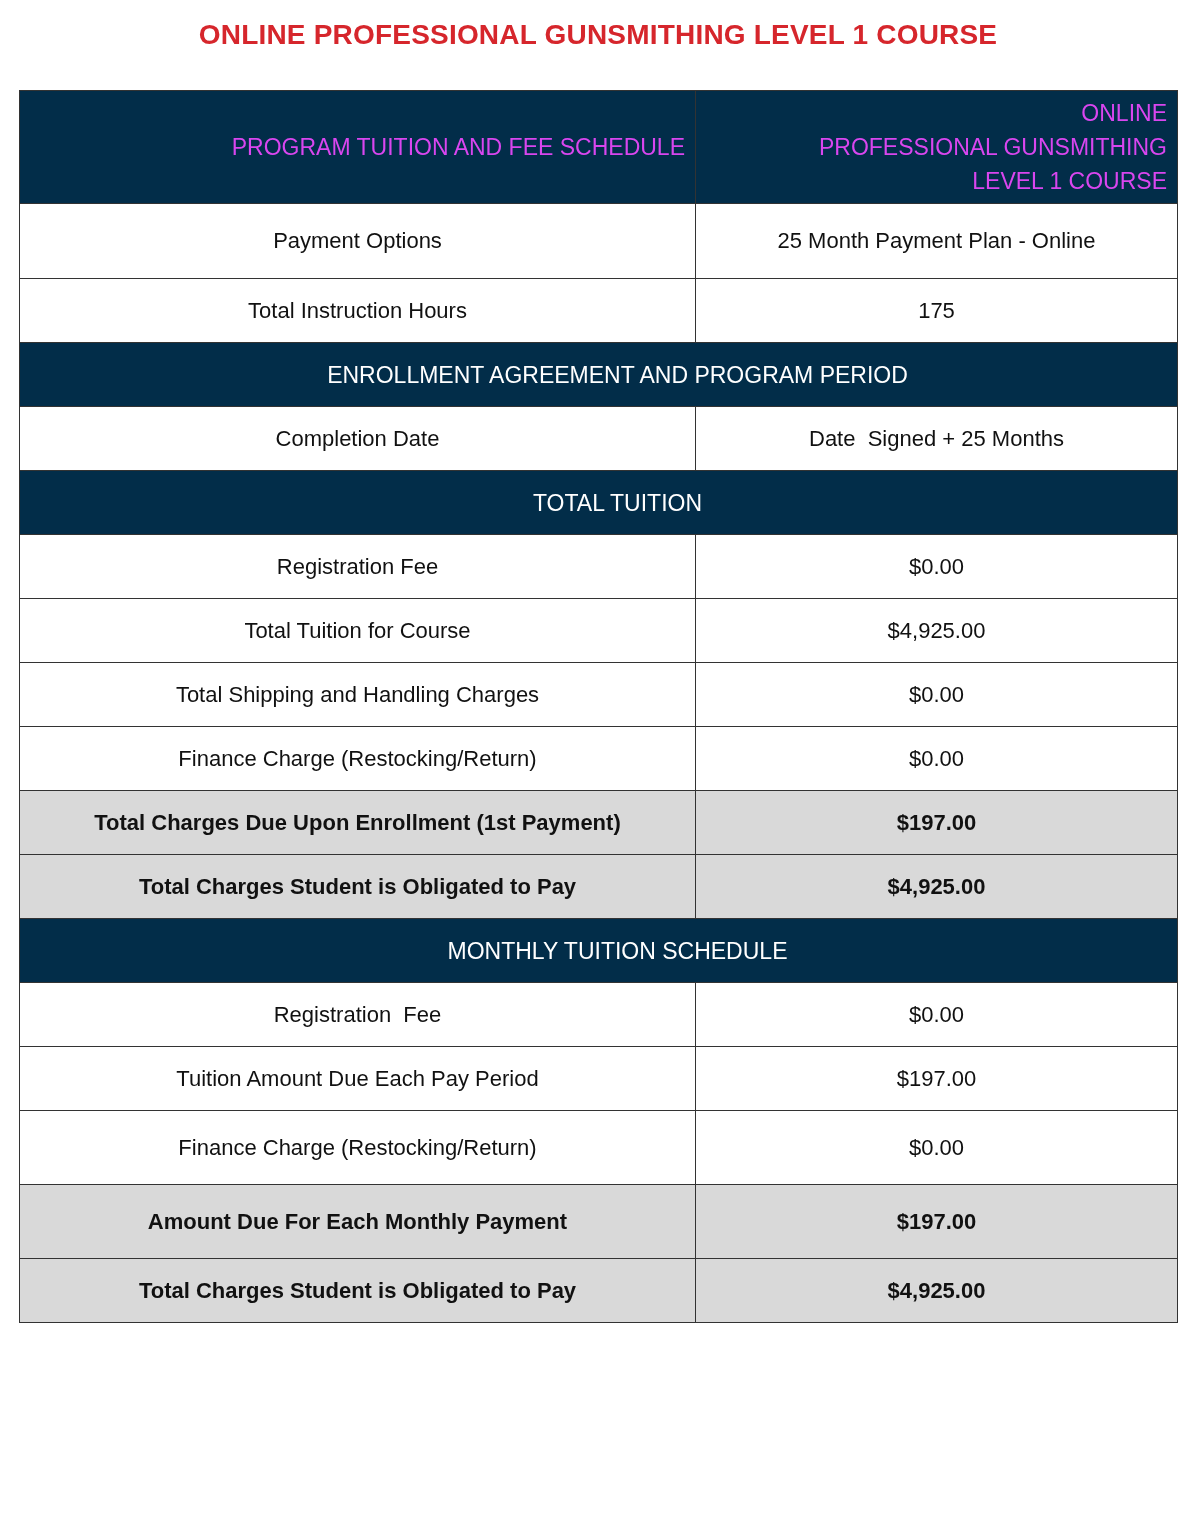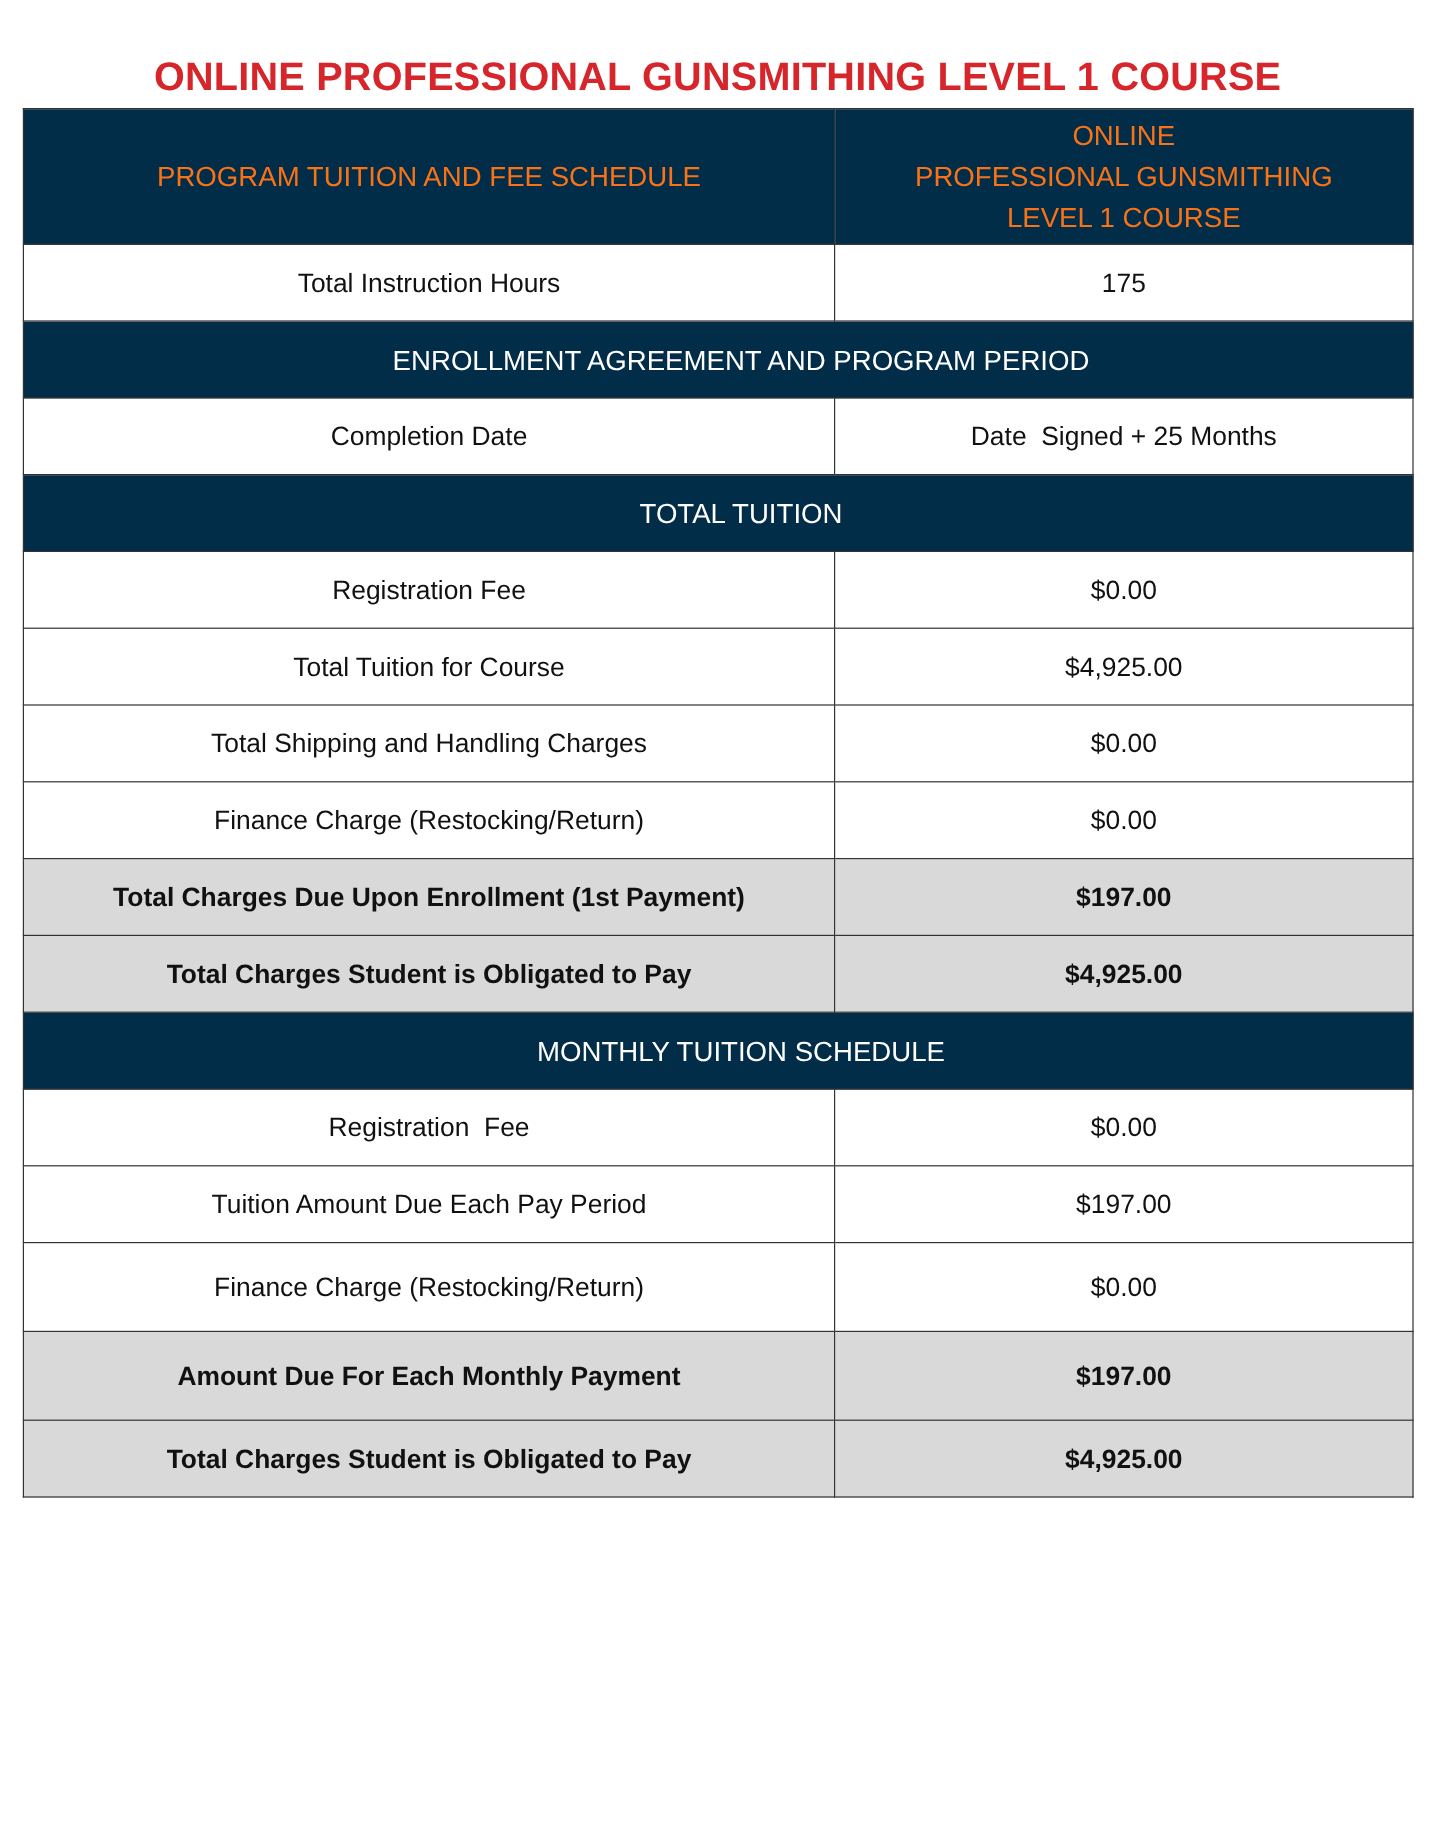--- a/index.html
+++ b/index.html
@@ -1,22 +1,22 @@
 <!DOCTYPE html>
 <html><head>
 <meta charset="utf-8">
 <style>
   html, body { margin: 0; padding: 0; background: #ffffff; }
   body { width: 1196px; height: 1536px; position: relative; font-family: "Liberation Sans", sans-serif; color: #111; }
-  .title { position: absolute; top: 45px; left: 0; width: 1196px; text-align: center; color: #d6262c; font-weight: bold; font-size: 33px; letter-spacing: 0.2px; }
+  .title { position: absolute; top: 19px; left: 0; width: 1196px; text-align: center; color: #d6262c; font-weight: bold; font-size: 28px; letter-spacing: 0.2px; }
   table.fee { position: absolute; top: 90px; left: 19px; width: 1158px; border-collapse: collapse; table-layout: fixed; }
   table.fee td { border: 1.5px solid #333; text-align: center; vertical-align: middle; font-size: 22px; padding: 0 10px; line-height: 34px; }
   table.fee col.c1 { width: 676px; }
   table.fee col.c2 { width: 482px; }
-  tr.head td { background: #022d49; color: #f97316; font-size: 23px; }
+  tr.head td { background: #022d49; color: #d946ef; font-size: 23px; text-align: right; }
   tr.section td { background: #022d49; color: #ffffff; font-size: 23px; padding-left: 48px; }
   tr.total td { background: #d9d9d9; font-weight: bold; margin-left: 36px; }
   tr.r-h112 td { height: 112px; }
   tr.r-h75 td { height: 74px; }
   tr.r-h64 td { height: 63px; }
   tr.r-h73 td { height: 73px; }
 </style>
 </head>
 <body>
 
@@ -30,20 +30,24 @@
   <tbody>
     <tr class="head r-h112">
       <td>PROGRAM TUITION AND FEE SCHEDULE</td>
       <td>
         <div>ONLINE</div>
         <div>PROFESSIONAL GUNSMITHING</div>
         <div>LEVEL 1 COURSE</div>
       </td>
     </tr>
 
+    <tr class="r-h75">
+      <td>Payment Options</td>
+      <td>25 Month Payment Plan - Online</td>
+    </tr>
     <tr class="r-h64">
       <td>Total Instruction Hours</td>
       <td>175</td>
     </tr>
 
     <tr class="section r-h64">
       <td colspan="2">ENROLLMENT AGREEMENT AND PROGRAM PERIOD</td>
     </tr>
     <tr class="r-h64">
       <td>Completion Date</td>

